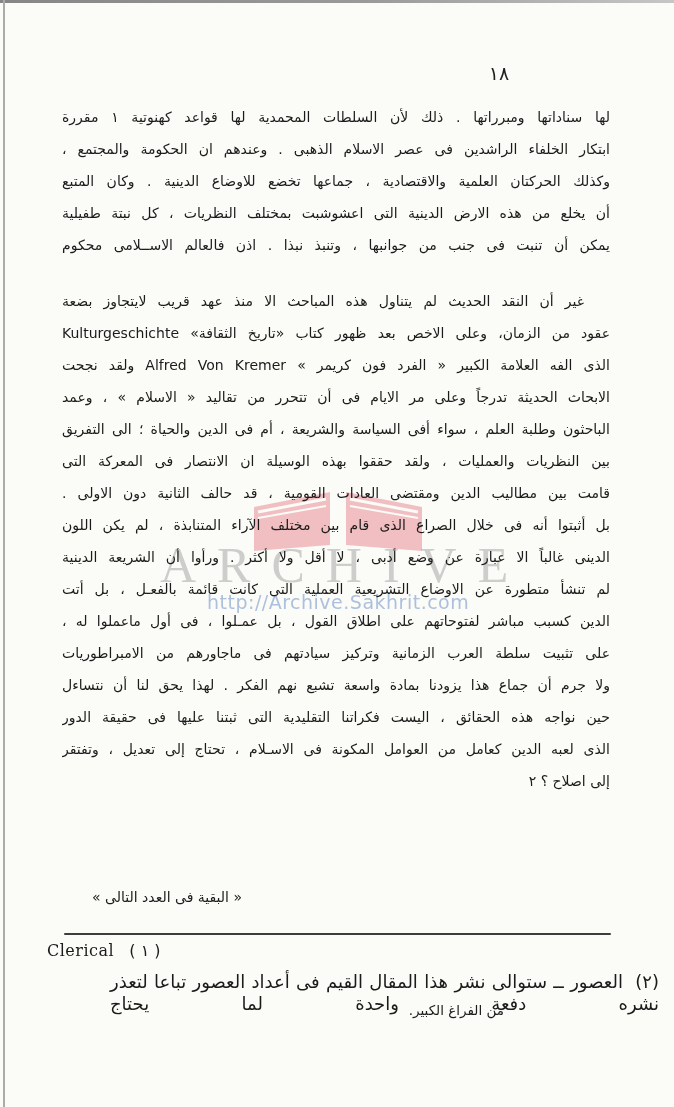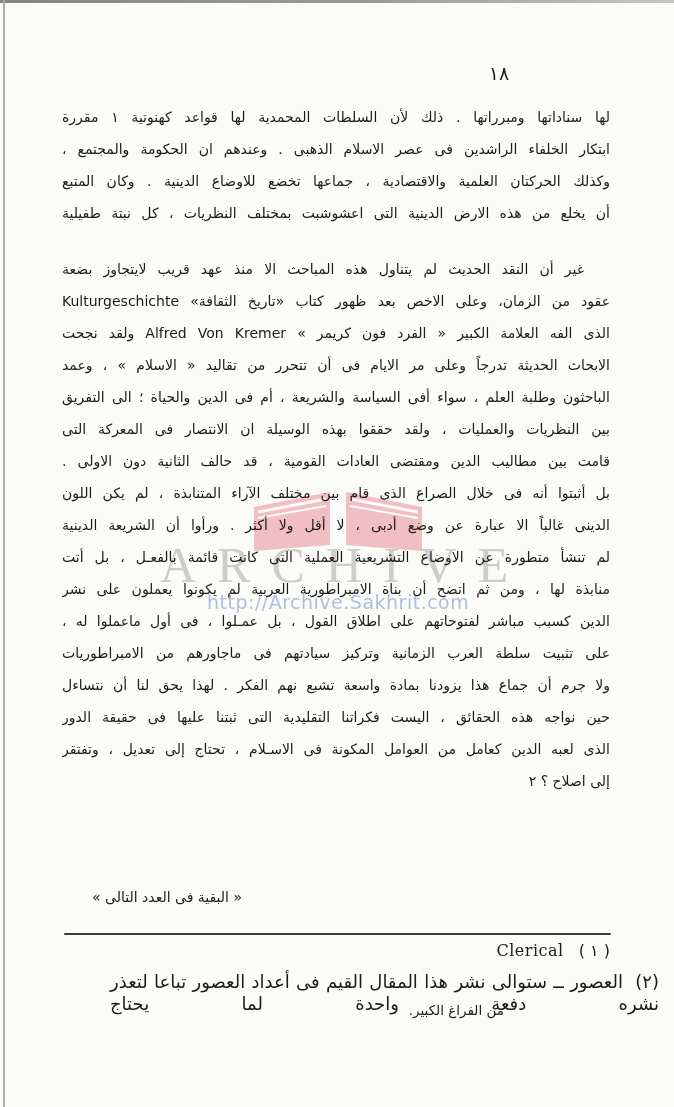--- a/index.html
+++ b/index.html
@@ -38,22 +38,22 @@
   #para2{margin-top:24px;}
 
   
   #continuation{position:absolute;top:889px;left:62px;width:548px;z-index:1;
     direction:rtl;text-align:left;padding-left:30px;box-sizing:border-box;
     font-size:14px;}
 
   
   #foot-rule{position:absolute;top:933px;left:64px;width:547px;height:2px;
     background:#3d3d3d;border-radius:1px;z-index:1;}
-  #footnote-1{position:absolute;top:941px;left:62px;width:548px;z-index:1;
-    direction:rtl;text-align:right;font-size:16px;}
+  #footnote-1{position:absolute;top:941px;left:47px;width:548px;z-index:1;
+    direction:rtl;text-align:left;font-size:16px;}
   #footnote-1 .marker{letter-spacing:2px;}
   #footnote-1 .latin{font-family:"DejaVu Serif","Liberation Serif",serif;
     font-size:16px;margin-right:10px;letter-spacing:0.5px;}
   #footnote-2-l1{position:absolute;top:971px;left:62px;width:549px;z-index:1;
     direction:rtl;font-size:18px;line-height:22px;
     text-align:justify;text-align-last:justify;margin-left:48px;}
   #footnote-2-l1 .marker{margin-left:6px;}
   #footnote-2-l2{position:absolute;top:999px;left:62px;width:548px;z-index:1;
     direction:rtl;text-align:right;padding-right:106px;box-sizing:border-box;
     font-size:13.5px;line-height:22px;}
@@ -76,33 +76,33 @@
 <div id="wm-url" class="wm">http://Archive.Sakhrit.com</div>
 
 <div id="page-number">١٨</div>
 
 <div id="body-text">
   <div id="para1">
     <div class="bline">لها سناداتها ومبرراتها . ذلك لأن السلطات المحمدية لها قواعد كهنوتية ١ مقررة</div>
     <div class="bline">ابتكار الخلفاء الراشدين فى عصر الاسلام الذهبى . وعندهم ان الحكومة والمجتمع ،</div>
     <div class="bline">وكذلك الحركتان العلمية والاقتصادية ، جماعها تخضع للاوضاع الدينية . وكان المتبع</div>
     <div class="bline">أن يخلع من هذه الارض الدينية التى اعشوشبت بمختلف النظريات ، كل نبتة طفيلية</div>
+    <div class="bline">يمكن أن تنبت فى جنب من جوانبها ، وتنبذ نبذا . اذن فالعالم الاســلامى محكوم</div>
   </div>
   <div id="para2">
     <div class="bline indent">غير أن النقد الحديث لم يتناول هذه المباحث الا منذ عهد قريب لايتجاوز بضعة</div>
     <div class="bline">عقود من الزمان، وعلى الاخص بعد ظهور كتاب «تاريخ الثقافة» Kulturgeschichte</div>
     <div class="bline">الذى الفه العلامة الكبير « الفرد فون كريمر » Alfred Von Kremer ولقد نجحت</div>
     <div class="bline">الابحاث الحديثة تدرجاً وعلى مر الايام فى أن تتحرر من تقاليد « الاسلام » ، وعمد</div>
     <div class="bline">الباحثون وطلبة العلم ، سواء أفى السياسة والشريعة ، أم فى الدين والحياة ؛ الى التفريق</div>
     <div class="bline">بين النظريات والعمليات ، ولقد حققوا بهذه الوسيلة ان الانتصار فى المعركة التى</div>
     <div class="bline">قامت بين مطاليب الدين ومقتضى العادات القومية ، قد حالف الثانية دون الاولى .</div>
     <div class="bline">بل أثبتوا أنه فى خلال الصراع الذى قام بين مختلف الآراء المتنابذة ، لم يكن اللون</div>
     <div class="bline">الدينى غالباً الا عبارة عن وضع أدبى ، لا أقل ولا أكثر . ورأوا أن الشريعة الدينية</div>
     <div class="bline">لم تنشأ متطورة عن الاوضاع التشريعية العملية التى كانت قائمة بالفعـل ، بل أتت</div>
-    <div class="bline">منابذة لها ، ومن ثم اتضح أن بناة الامبراطورية العربية لم يكونوا يعملون على نشر</div>
     <div class="bline">الدين كسبب مباشر لفتوحاتهم على اطلاق القول ، بل عمـلوا ، فى أول ماعملوا له ،</div>
     <div class="bline">على تثبيت سلطة العرب الزمانية وتركيز سيادتهم فى ماجاورهم من الامبراطوريات</div>
     <div class="bline">ولا جرم أن جماع هذا يزودنا بمادة واسعة تشبع نهم الفكر . لهذا يحق لنا أن نتساءل</div>
     <div class="bline">حين نواجه هذه الحقائق ، اليست فكراتنا التقليدية التى ثبتنا عليها فى حقيقة الدور</div>
     <div class="bline">الذى لعبه الدين كعامل من العوامل المكونة فى الاسـلام ، تحتاج إلى تعديل ، وتفتقر</div>
     <div class="bline end">إلى اصلاح ؟ ٢</div>
   </div>
 </div>
 
 <div id="continuation">« البقية فى العدد التالى »</div>

